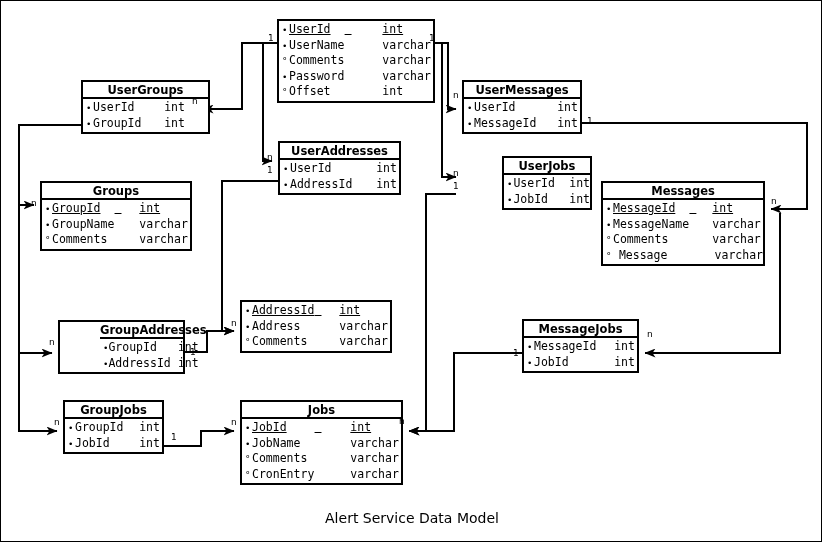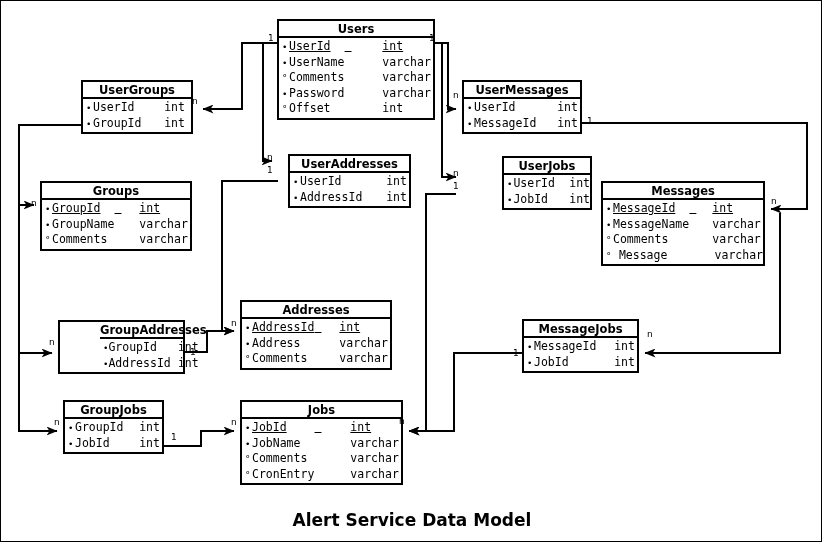--- a/index.html
+++ b/index.html
@@ -47,22 +47,22 @@
   }
   .mk{width:7px;display:inline-block;text-align:left;font-size:9px;line-height:15.5px;}
   .fname{display:inline-block;white-space:pre;}
   .ftype{display:inline-block;white-space:pre;}
   .pk .fname, .pk .ftype{text-decoration:underline;}
   .caption{
     position:absolute;
     width:822px;
     text-align:center;
     font-family:"DejaVu Sans", sans-serif;
-    font-weight:bold;
-    font-size:17px;
+    font-weight:normal;
+    font-size:14px;
     color:#000;
     z-index:6;
   }
   .card{
     position:absolute;
     font-family:"DejaVu Sans", sans-serif;
     font-size:9px;
     color:#000;
     z-index:7;
     line-height:9px;
@@ -106,44 +106,43 @@
 
       <path d="M521,352 L453,352 L453,430 L408,430" marker-end="url(#ah)"></path>
 
       <path d="M163,445 L200,445 L200,430 L233,430" marker-end="url(#ah)"></path>
     </g>
   </svg>
 
   <div class="caption" style="top:509px;">Alert Service Data Model</div>
 
 <div class="entity" style="left: 276px; top: 18px; width: 158px;">
-      <div class="ttl">Users</div>
       <div class="rows">
         <div class="row pk"><span class="mk">•</span><span class="fname" style="min-width: 55.6px;">UserId</span><span style="display: inline-block; width: 37.75px; text-decoration: underline;">&nbsp;</span><span class="ftype">int</span></div>
         <div class="row"><span class="mk">•</span><span class="fname" style="min-width: 55.6px;">UserName</span><span style="display: inline-block; width: 37.75px;">&nbsp;</span><span class="ftype">varchar</span></div>
         <div class="row"><span class="mk">°</span><span class="fname" style="min-width: 55.6px;">Comments</span><span style="display: inline-block; width: 37.75px;">&nbsp;</span><span class="ftype">varchar</span></div>
         <div class="row"><span class="mk">•</span><span class="fname" style="min-width: 55.6px;">Password</span><span style="display: inline-block; width: 37.75px;">&nbsp;</span><span class="ftype">varchar</span></div>
         <div class="row"><span class="mk">°</span><span class="fname" style="min-width: 55.6px;">Offset</span><span style="display: inline-block; width: 37.75px;">&nbsp;</span><span class="ftype">int</span></div>
       </div>
     </div>
-    <div class="entity" style="left: 80px; top: 79px; width: 112px;">
+    <div class="entity" style="left: 80px; top: 79px; width: 129px;">
       <div class="ttl">UserGroups</div>
       <div class="rows">
         <div class="row"><span class="mk">•</span><span class="fname" style="min-width: 48.65px;">UserId</span><span style="display: inline-block; width: 22.5px;">&nbsp;</span><span class="ftype">int</span></div>
         <div class="row"><span class="mk">•</span><span class="fname" style="min-width: 48.65px;">GroupId</span><span style="display: inline-block; width: 22.5px;">&nbsp;</span><span class="ftype">int</span></div>
       </div>
     </div>
     <div class="entity" style="left: 461px; top: 79px; width: 120px;">
       <div class="ttl">UserMessages</div>
       <div class="rows">
         <div class="row"><span class="mk">•</span><span class="fname" style="min-width: 62.55px;">UserId</span><span style="display: inline-block; width: 20.6px;">&nbsp;</span><span class="ftype">int</span></div>
         <div class="row"><span class="mk">•</span><span class="fname" style="min-width: 62.55px;">MessageId</span><span style="display: inline-block; width: 20.6px;">&nbsp;</span><span class="ftype">int</span></div>
       </div>
     </div>
-    <div class="entity" style="left: 287px; top: 140px; width: 123px; margin-top: 13px;">
+    <div class="entity" style="left: 277px; top: 140px; width: 123px;">
       <div class="ttl">UserAddresses</div>
       <div class="rows">
         <div class="row"><span class="mk">•</span><span class="fname" style="min-width: 62.55px;">UserId</span><span style="display: inline-block; width: 23.6px;">&nbsp;</span><span class="ftype">int</span></div>
         <div class="row"><span class="mk">•</span><span class="fname" style="min-width: 62.55px;">AddressId</span><span style="display: inline-block; width: 23.6px;">&nbsp;</span><span class="ftype">int</span></div>
       </div>
     </div>
     <div class="entity" style="left: 461px; top: 155px; width: 90px; margin-left: 40px;">
       <div class="ttl">UserJobs</div>
       <div class="rows">
         <div class="row"><span class="mk">•</span><span class="fname" style="min-width: 41.7px;">UserId</span><span style="display: inline-block; width: 15.45px;">&nbsp;</span><span class="ftype">int</span></div>
@@ -161,21 +160,20 @@
     <div class="entity" style="left: 600px; top: 180px; width: 164px;">
       <div class="ttl">Messages</div>
       <div class="rows">
         <div class="row pk"><span class="mk">•</span><span class="fname" style="min-width: 76.45px;">MessageId</span><span style="display: inline-block; width: 22.9px; text-decoration: underline;">&nbsp;</span><span class="ftype">int</span></div>
         <div class="row"><span class="mk">•</span><span class="fname" style="min-width: 76.45px;">MessageName</span><span style="display: inline-block; width: 22.9px;">&nbsp;</span><span class="ftype">varchar</span></div>
         <div class="row"><span class="mk">°</span><span class="fname" style="min-width: 76.45px;">Comments</span><span style="display: inline-block; width: 22.9px;">&nbsp;</span><span class="ftype">varchar</span></div>
         <div class="row"><span class="mk">°</span><span class="fname" style="min-width: 76.45px; padding-left: 7px;">Message</span><span style="display: inline-block; width: 22.9px;">&nbsp;</span><span class="ftype">varchar</span></div>
       </div>
     </div>
     <div class="entity" style="left: 239px; top: 299px; width: 152px;">
-      <div class="ttl">Addresses</div>
       <div class="rows">
         <div class="row pk"><span class="mk">•</span><span class="fname" style="min-width: 62.55px;">AddressId</span><span style="display: inline-block; width: 24.8px; text-decoration: underline;">&nbsp;</span><span class="ftype">int</span></div>
         <div class="row"><span class="mk">•</span><span class="fname" style="min-width: 62.55px;">Address</span><span style="display: inline-block; width: 24.8px;">&nbsp;</span><span class="ftype">varchar</span></div>
         <div class="row"><span class="mk">°</span><span class="fname" style="min-width: 62.55px;">Comments</span><span style="display: inline-block; width: 24.8px;">&nbsp;</span><span class="ftype">varchar</span></div>
       </div>
     </div>
     <div class="entity" style="left: 57px; top: 319px; width: 127px; padding-left: 40px;">
       <div class="ttl">GroupAddresses</div>
       <div class="rows">
         <div class="row"><span class="mk">•</span><span class="fname" style="min-width: 62.55px;">GroupId</span><span style="display: inline-block; width: 27.6px;">&nbsp;</span><span class="ftype">int</span></div>

